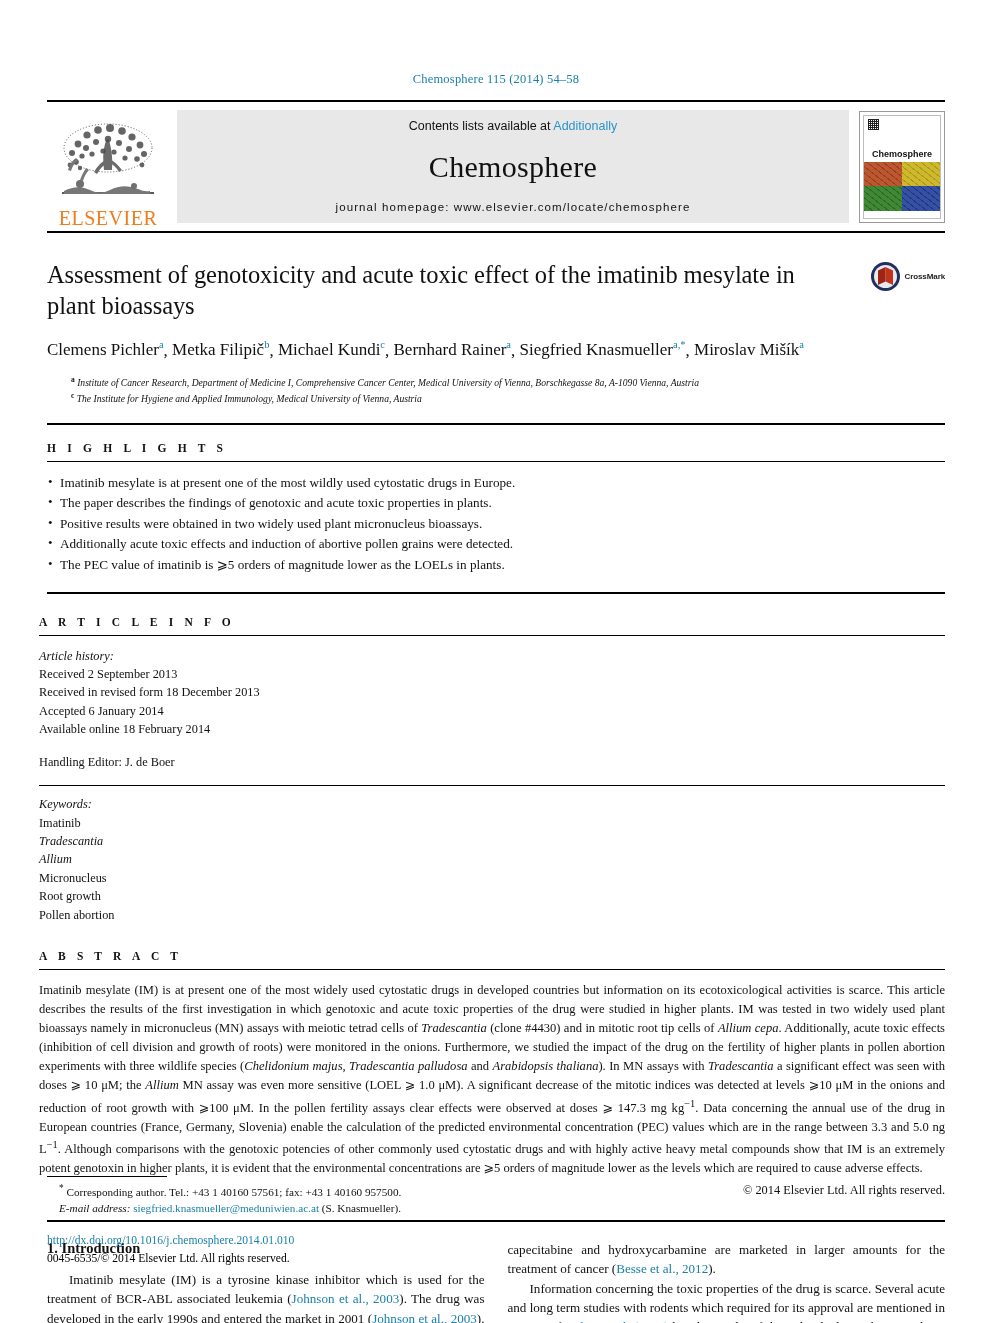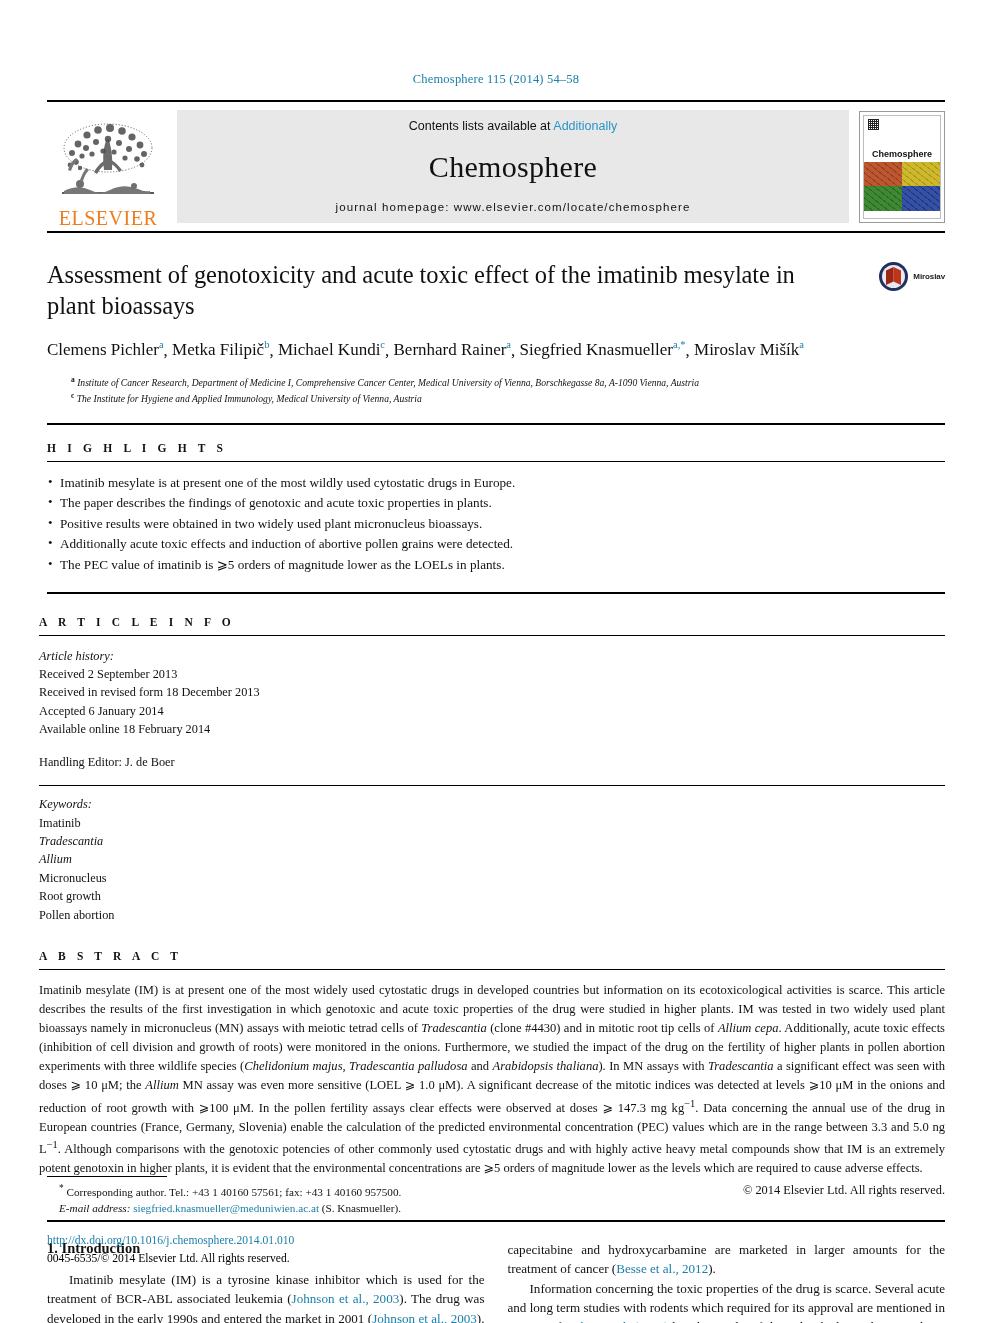--- a/index.html
+++ b/index.html
@@ -408,21 +408,21 @@
   <div class="titleblock">
     <h1 class="paper-title">Assessment of genotoxicity and acute toxic effect of the imatinib mesylate in plant bioassays</h1>
 
     <div class="crossmark">
       <svg width="31" height="31" viewBox="0 0 31 31">
         <circle cx="15.5" cy="15.5" r="14.5" fill="#1f2f5e"></circle>
         <circle cx="15.5" cy="15.5" r="11.5" fill="#e8eaf0"></circle>
         <path d="M15.5 6 L23 9.5 L23 24 L15.5 20.5 Z" fill="#c0341d"></path>
         <path d="M15.5 6 L8 9.5 L8 24 L15.5 20.5 Z" fill="#9e2414"></path>
       </svg>
-      <span class="crossmark-label">Miroslav</span>
+      <span class="crossmark-label">CrossMark</span>
     </div>
 
     <div class="authors"><span>Clemens Pichler<sup>a</sup></span>, <span>Metka Filipič<sup>b</sup></span>, <span>Michael Kundi<sup>c</sup></span>, <span>Bernhard Rainer<sup>a</sup></span>, <span>Siegfried Knasmueller<sup>a,*</sup></span>, <span>Miroslav Mišík<sup>a</sup></span></div>
     <div class="affils">
         <div><sup>a</sup> Institute of Cancer Research, Department of Medicine I, Comprehensive Cancer Center, Medical University of Vienna, Borschkegasse 8a, A-1090 Vienna, Austria</div>
         <div><sup>c</sup> The Institute for Hygiene and Applied Immunology, Medical University of Vienna, Austria</div>
       </div>
   </div>
 
   <div class="rule-thick" style="margin-top:16px"></div>

